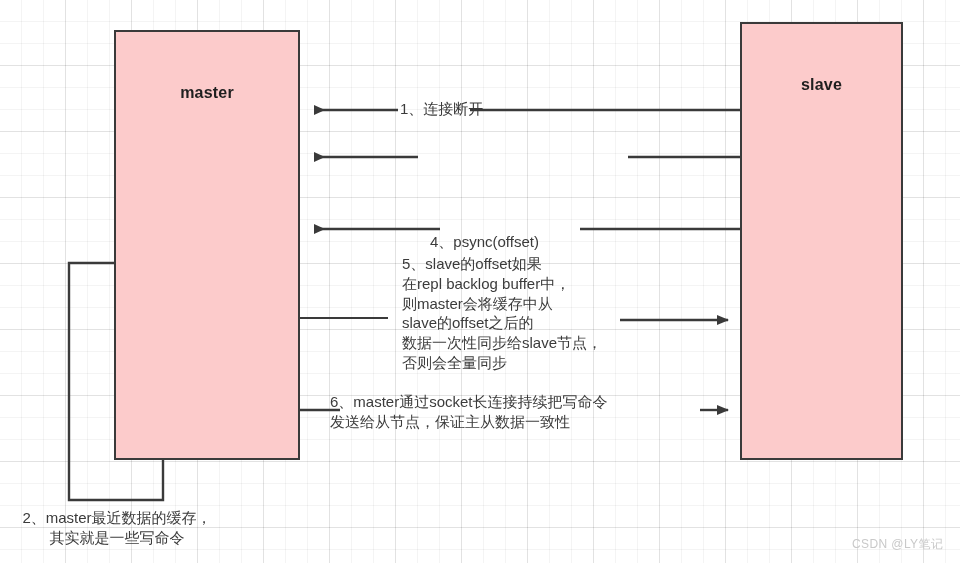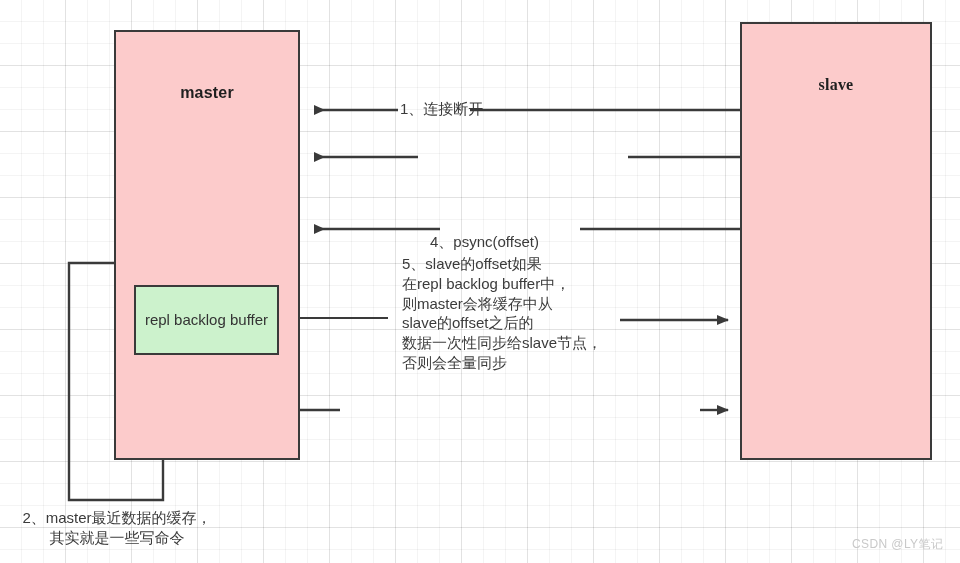--- a/index.html
+++ b/index.html
@@ -128,40 +128,38 @@
 
     <g>
       <path d="M 114 263 L 69 263 L 69 500 L 163 500 L 163 372" fill="none" stroke="#3a3a3a" stroke-width="2.4" marker-end="url(#arrU)"></path>
     </g>
   </svg>
 
   <div class="node node-master" style="left:114px; top:30px; width:186px; height:430px;">
     <div class="node-title">master</div>
   </div>
 
-  <div class="node node-buffer" style="left:134px; top:285px; width:145px; height:70px;">
-    <div class="buffer-label">repl backlog
-buffer</div>
-  </div>
 
-  <div class="node node-slave" style="left:740px; top:22px; width:192px; height:438px;font-family:Liberation Serif, serif;">
+  <div class="node node-slave" style="left:740px; top:22px; width:163px; height:438px;">
     <div class="node-title">slave</div>
   </div>
 
   <div class="edge-label" style="left:400px; top:99px; width:160px;">1、连接断开</div>
 
 
   <div class="edge-label" style="left:430px; top:232px; width:160px;">4、psync(offset)</div>
 
   <div class="edge-label" style="left:402px; top:254px; width:240px;">5、slave的offset如果
 在repl backlog buffer中，
 则master会将缓存中从
 slave的offset之后的
 数据一次性同步给slave节点，
 否则会全量同步</div>
 
+  <div class="edge-label" style="left:330px; top:392px; width:380px;">6、master通过socket长连接持续把写命令
+发送给从节点，保证主从数据一致性</div>
 
   <div class="note" style="left:-8px; top:508px; width:250px;">2、master最近数据的缓存，
 其实就是一些写命令</div>
 
   <div class="watermark" style="left:852px; top:536px;">CSDN @LY笔记</div>
 
 </div>
 
 </body></html>

